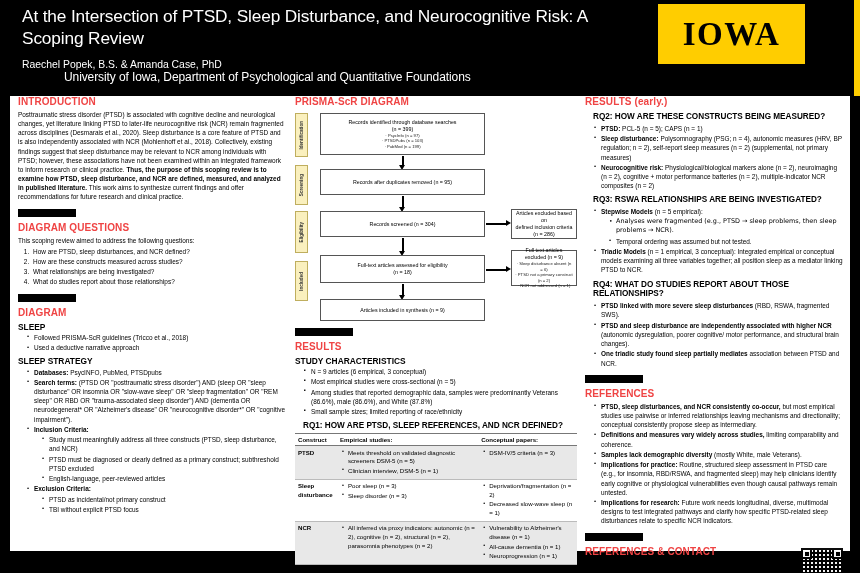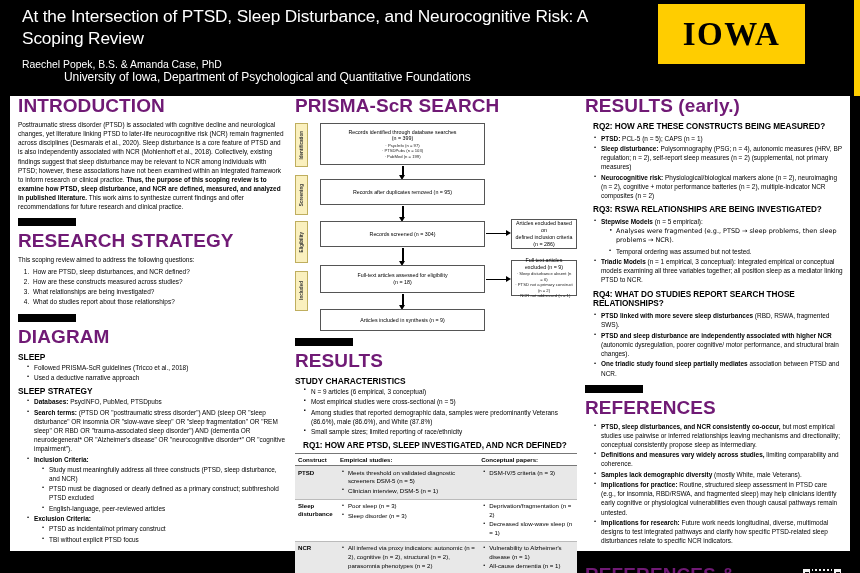--- a/index.html
+++ b/index.html
@@ -34,21 +34,21 @@
   .body-panel {
     position: absolute; left: 10px; top: 96px; width: 840px; height: 455px;
     background: #ffffff;
   }
   .col { position: absolute; top: 0; }
   .col-left  { left: 8px;   width: 268px; }
   .col-mid   { left: 285px; width: 282px; }
   .col-right { left: 575px; width: 258px; }
 
   h2.sec {
-    font-size: 19px; font-weight: bold; color: #701a75; letter-spacing: 0.1px;
+    font-size: 10px; font-weight: bold; color: #ef4444; letter-spacing: 0.1px;
     margin: 0 0 3px 0; line-height: 1.1;
   }
   h3.sub {
     font-size: 8.4px; font-weight: bold; color: #000; margin: 4px 0 1px 0; line-height: 1.2;
   }
   .rqhead {
     font-size: 8.2px; font-weight: bold; color: #000; margin: 5px 0 2px 8px; line-height: 1.2;
   }
   p.body, li, .body {
     font-size: 6.45px; line-height: 1.42; color: #000; text-align: left;
@@ -150,21 +150,21 @@
   </div>
 
   <div class="body-panel">
 
     <div class="col col-left">
       <h2 class="sec">INTRODUCTION</h2>
       <p class="body"><span>Posttraumatic stress disorder (PTSD) is associated with cognitive decline and neurological changes, yet literature linking PTSD to later-life neurocognitive risk (NCR) remain fragmented across disciplines (Desmarais et al., 2020). Sleep disturbance is a core feature of PTSD and is also independently associated with NCR (Mohlenhoff et al., 2018). Collectively, existing findings suggest that sleep disturbance may be relevant to NCR among individuals with PTSD; however, these associations have not been examined within an integrated framework to inform research or clinical practice. </span><b>Thus, the purpose of this scoping review is to examine how PTSD, sleep disturbance, and NCR are defined, measured, and analyzed in published literature.</b><span> This work aims to synthesize current findings and offer recommendations for future research and clinical practice.</span></p>
 
       <div class="divider"></div>
 
-      <h2 class="sec">RESEARCH STRATEGY</h2>
+      <h2 class="sec">DIAGRAM QUESTIONS</h2>
       <p class="body">This scoping review aimed to address the following questions:</p>
       <ol class="rq">
         <li>How are PTSD, sleep disturbances, and NCR defined?</li>
         <li>How are these constructs measured across studies?</li>
         <li>What relationships are being investigated?</li>
         <li>What do studies report about those relationships?</li>
       </ol>
 
       <div class="divider"></div>
 
@@ -188,21 +188,21 @@
         <li><b>Exclusion Criteria:</b>
           <ul>
             <li>PTSD as incidental/not primary construct</li>
             <li>TBI without explicit PTSD focus</li>
           </ul>
         </li>
       </ul>
     </div>
 
     <div class="col col-mid">
-      <h2 class="sec">PRISMA-ScR SEARCH</h2>
+      <h2 class="sec">PRISMA-ScR DIAGRAM</h2>
 
       <div class="prisma-wrap">
 
         <div class="pz-tab" style="top:2px;height:44px;">
             <span>Identification</span>
           </div>
         <div class="pz-tab" style="top:54px;height:40px;">
             <span>Screening</span>
           </div>
         <div class="pz-tab" style="top:100px;height:42px;">
@@ -263,21 +263,21 @@
 
       <h2 class="sec">RESULTS</h2>
       <h3 class="sub">STUDY CHARACTERISTICS</h3>
       <ul>
         <li>N = 9 articles (6 empirical, 3 conceptual)</li>
         <li>Most empirical studies were cross-sectional (n = 5)</li>
         <li>Among studies that reported demographic data, samples were predominantly Veterans (86.6%), male (86.6%), and White (87.8%)</li>
         <li>Small sample sizes; limited reporting of race/ethnicity</li>
       </ul>
 
-      <div class="rqhead">RQ1: HOW ARE PTSD, SLEEP INVESTIGATED, AND NCR DEFINED?</div>
+      <div class="rqhead">RQ1: HOW ARE PTSD, SLEEP REFERENCES, AND NCR DEFINED?</div>
       <table class="rq1">
         <thead>
           <tr>
             <th>Construct</th>
             <th>Empirical studies:</th>
             <th>Conceptual papers:</th>
           </tr>
         </thead>
         <tbody>
           <tr class="shaded">
@@ -342,21 +342,21 @@
       <ul class="dash">
         <li><b>Stepwise Models</b><span> (n = 5 empirical):</span>
           <ul>
             <li class="arrow-sym">Analyses were fragmented (e.g., PTSD → sleep problems, then sleep problems → NCR).</li>
             <li>Temporal ordering was assumed but not tested.</li>
           </ul>
         </li>
         <li><b>Triadic Models</b><span> (n = 1 empirical, 3 conceptual): Integrated empirical or conceptual models examining all three variables together; all position sleep as a mediator linking PTSD to NCR.</span></li>
       </ul>
 
-      <div class="rqhead">RQ4: WHAT DO STUDIES REPORT SEARCH THOSE RELATIONSHIPS?</div>
+      <div class="rqhead">RQ4: WHAT DO STUDIES REPORT ABOUT THOSE RELATIONSHIPS?</div>
       <ul class="dash">
         <li><b>PTSD linked with more severe sleep disturbances</b><span> (RBD, RSWA, fragmented SWS).</span></li>
         <li><b>PTSD and sleep disturbance are independently associated with higher NCR</b><span> (autonomic dysregulation, poorer cognitive/ motor performance, and structural brain changes).</span></li>
         <li><b>One triadic study found sleep partially mediates</b><span> association between PTSD and NCR.</span></li>
       </ul>
 
       <div class="divider"></div>
 
       <h2 class="sec">REFERENCES</h2>
       <ul class="dash">

